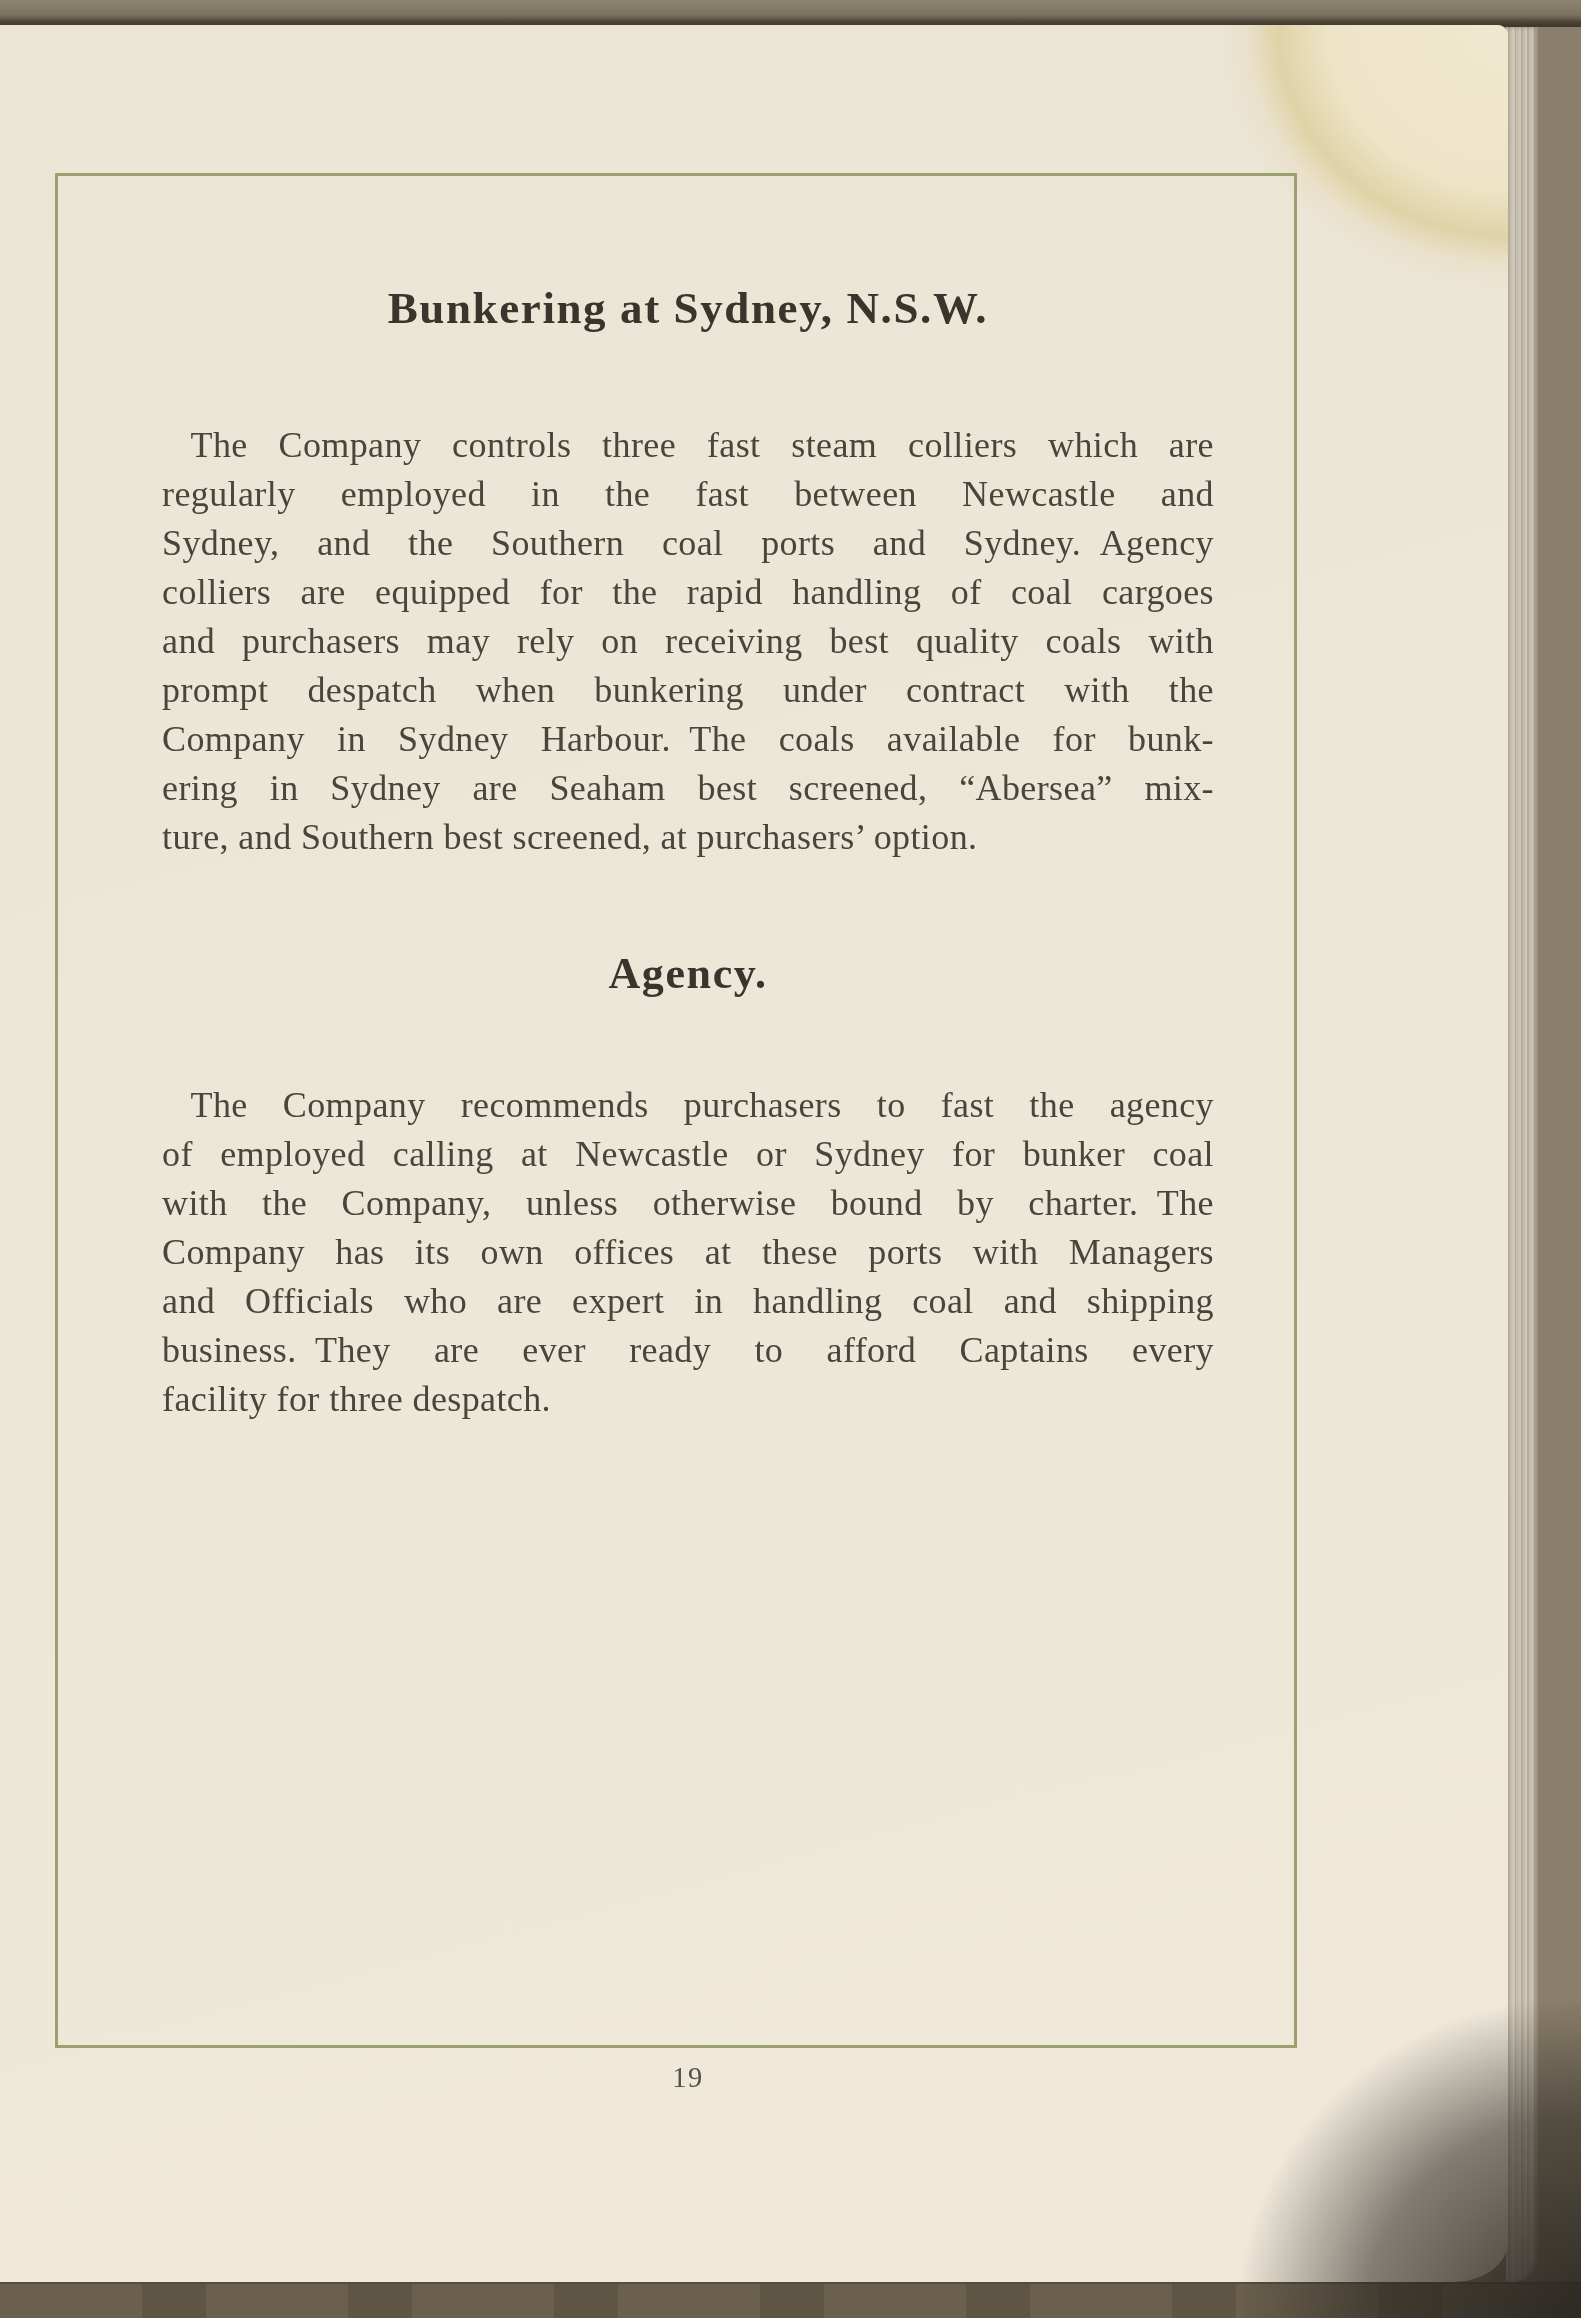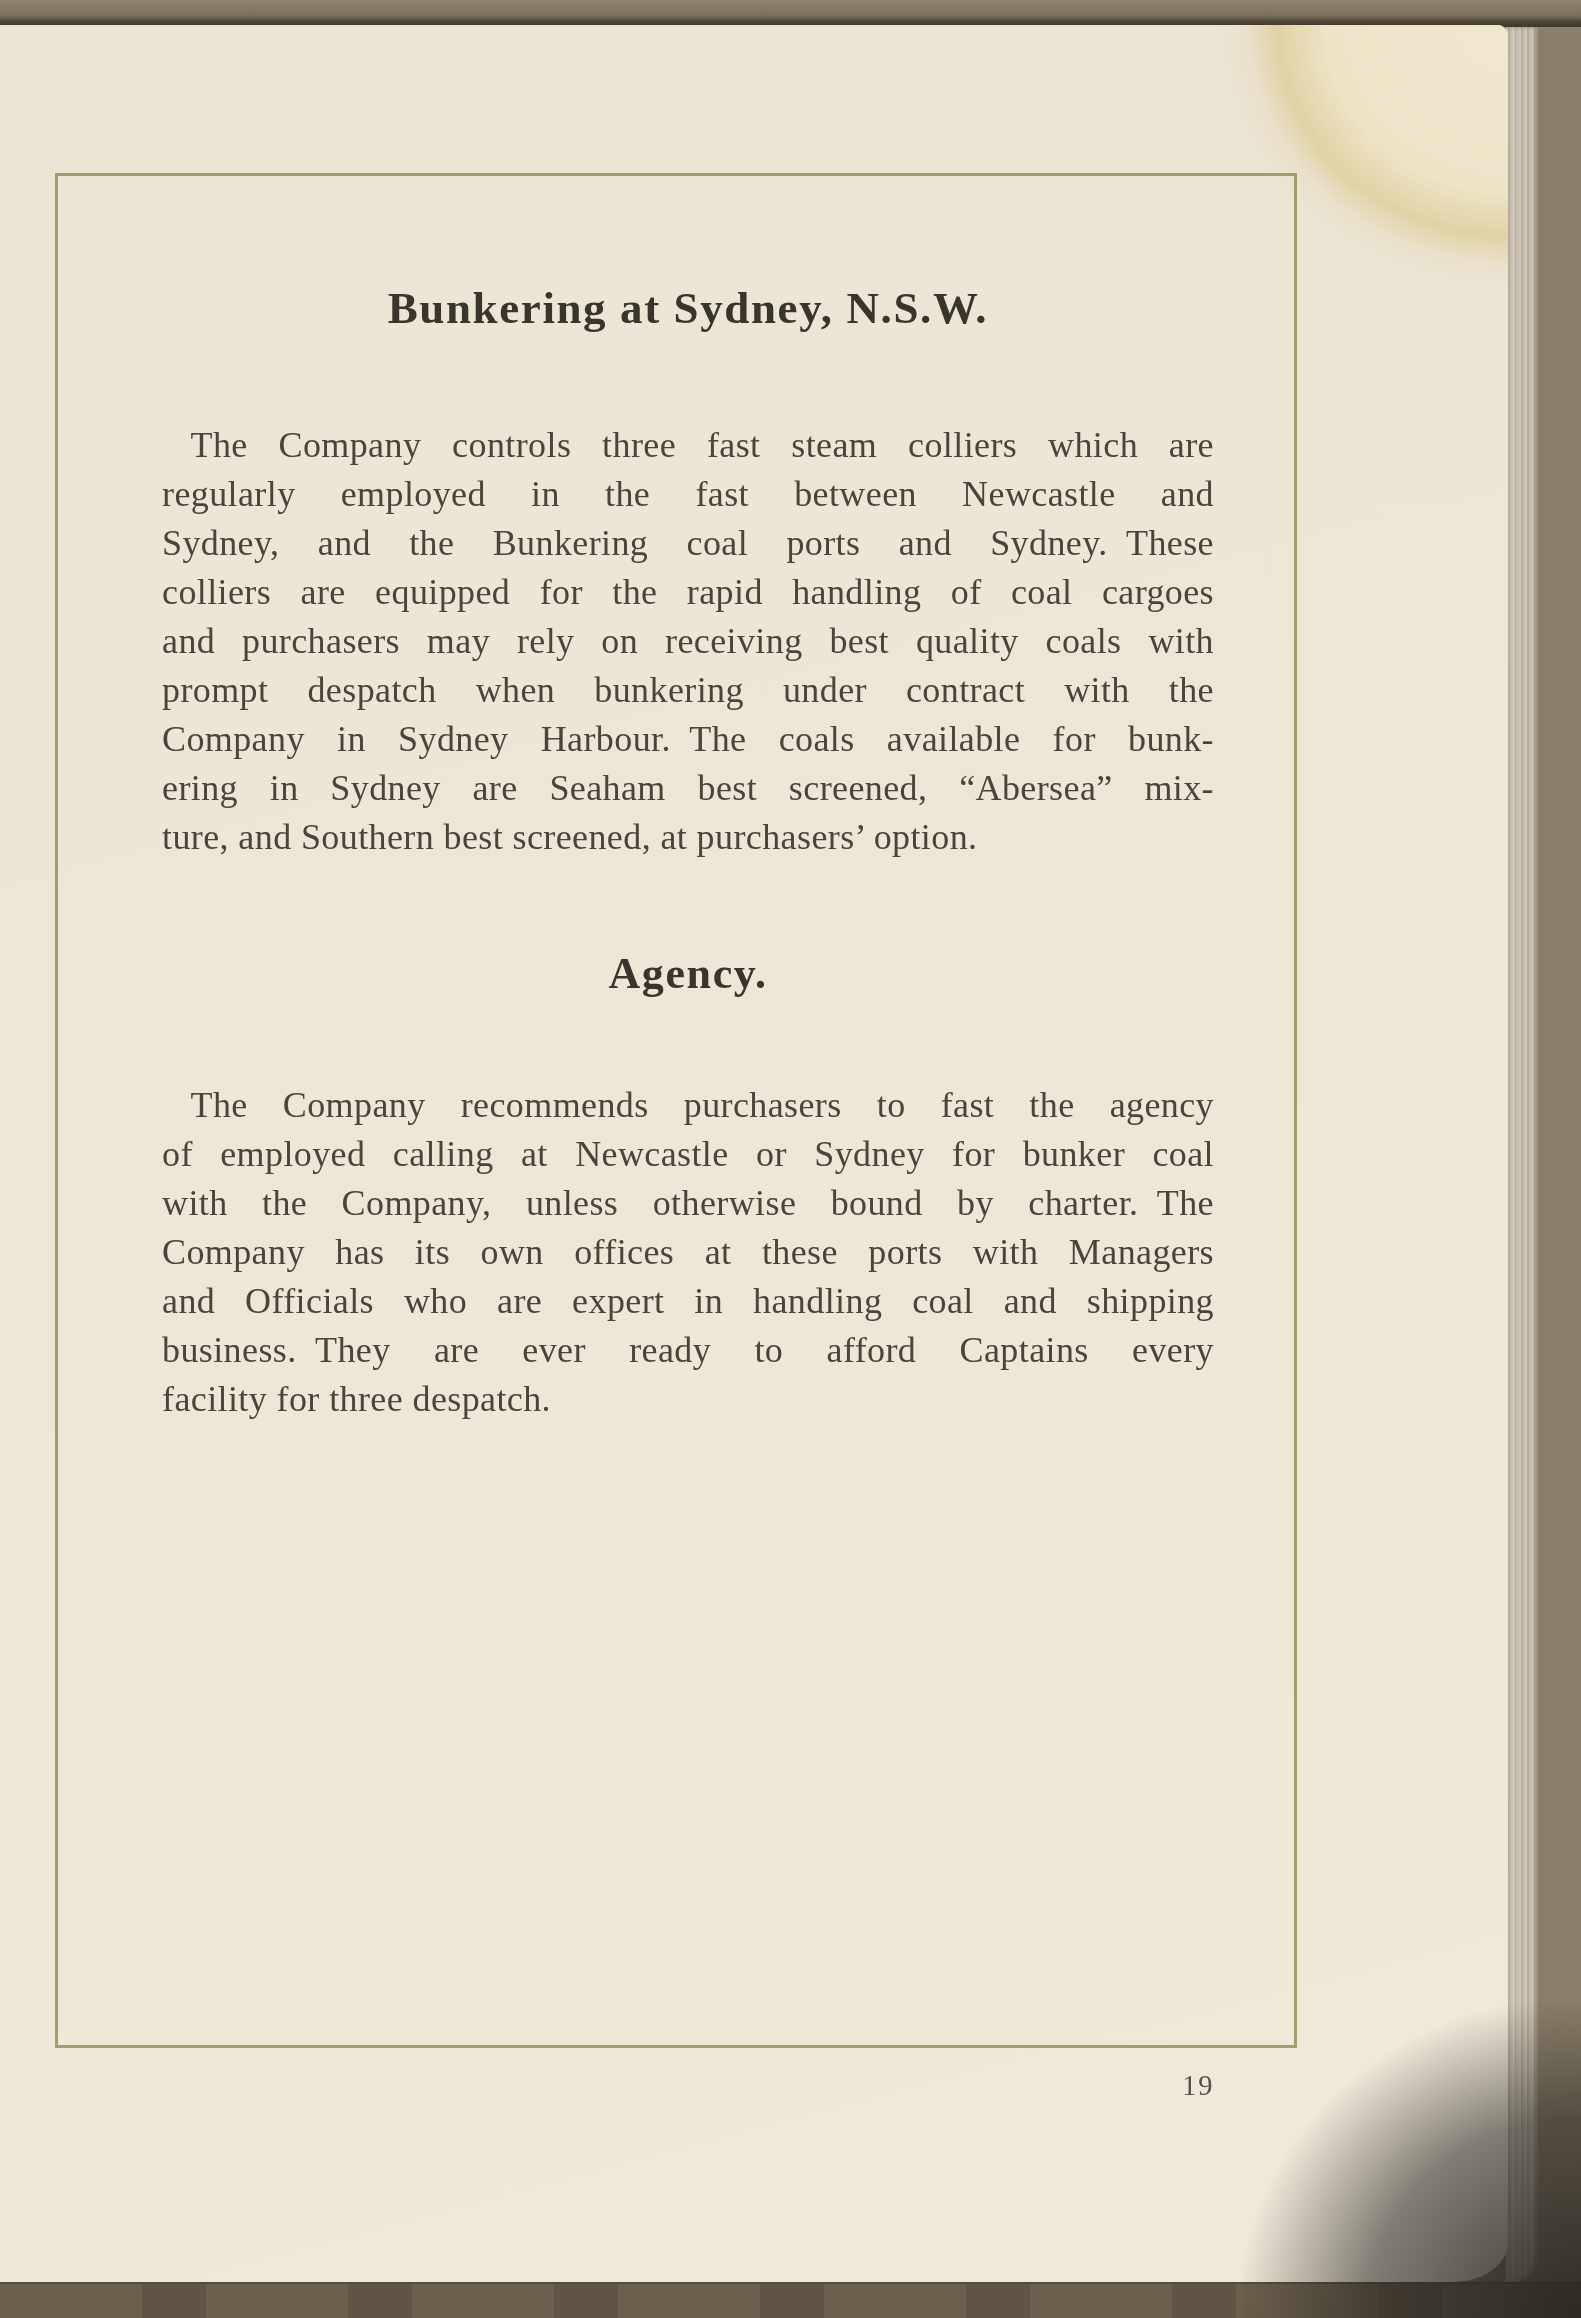--- a/index.html
+++ b/index.html
@@ -75,23 +75,22 @@
   .para-2{top:1081px;}
   .text-line{
     font-size:36px;line-height:49px;letter-spacing:0.4px;
     text-align:justify;text-align-last:justify;
     white-space:normal;
   }
   .text-line.first-line{text-indent:28.5px;}
   .text-line.last-line{text-align-last:left;}
   .page-number{
     position:absolute;top:2062px;left:0;width:100%;
-    text-align:right;font-size:28.5px;letter-spacing:1.6px;
+    text-align:center;font-size:28.5px;letter-spacing:1.6px;
     color:var(--numink,#55504a);
-    margin-top:8px;
   }
 </style>
 </head>
 <body>
 
 <div class="scene">
 
   <div class="cover-top"></div>
   <div class="cover-right"></div>
   <div class="page-edge"></div>
@@ -102,21 +101,21 @@
   </div>
 
   <div class="border-frame"></div>
 
   <div class="text-block">
     <div class="page-title">Bunkering at Sydney, N.S.W.</div>
 
     <div class="paragraph para-1">
         <div class="text-line first-line">The Company controls three fast steam colliers which are</div>
         <div class="text-line">regularly employed in the fast between Newcastle and</div>
-        <div class="text-line">Sydney, and the Bunkering coal ports and Sydney. These</div>
+        <div class="text-line">Sydney, and the Southern coal ports and Sydney. Agency</div>
         <div class="text-line">colliers are equipped for the rapid handling of coal cargoes</div>
         <div class="text-line">and purchasers may rely on receiving best quality coals with</div>
         <div class="text-line">prompt despatch when bunkering under contract with the</div>
         <div class="text-line">Company in Sydney Harbour. The coals available for bunk-</div>
         <div class="text-line">ering in Sydney are Seaham best screened, “Abersea” mix-</div>
         <div class="text-line last-line">ture, and Southern best screened, at purchasers’ option.</div>
       </div>
 
     <div class="section-heading">Agency.</div>
 

